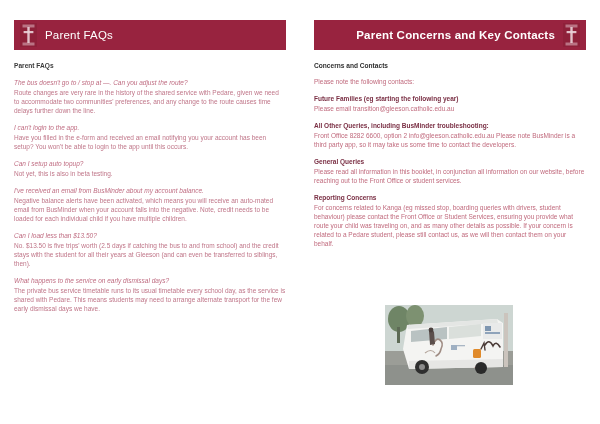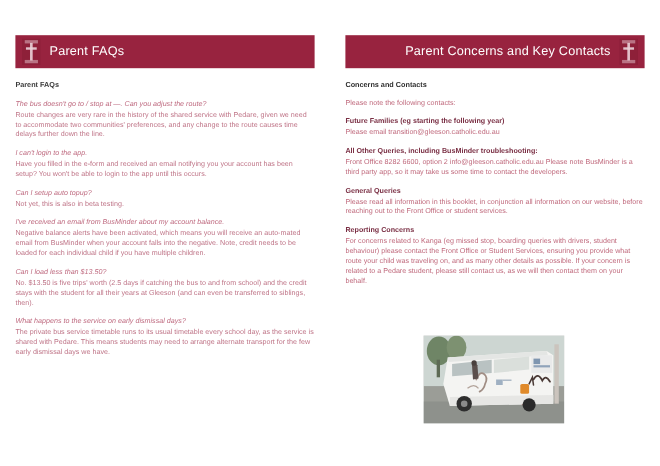--- a/index.html
+++ b/index.html
@@ -18,21 +18,21 @@
     width: 600px;
     height: 424px;
     box-sizing: border-box;
   }
   .panel {
     position: absolute;
     top: 0;
     width: 300px;
     height: 376px;
     box-sizing: border-box;
-    padding: 32px 14px 0 14px;
+    padding: 20px 14px 0 14px;
   }
   .panel-left  { left: 0; }
   .panel-right { left: 300px; }
 
   
   .banner {
     height: 30px;
     background: #98233f;
     display: flex;
     align-items: center;
@@ -42,21 +42,21 @@
   .banner-left  { justify-content: flex-start; }
   .banner-right { justify-content: flex-end; }
 
   .banner-title {
     color: #ffffff;
     font-size: 11.5px;
     letter-spacing: .2px;
     white-space: nowrap;
   }
   .banner-left .banner-title  { margin-left: 8px; }
-  .banner-right .banner-title { margin-right: 8px; }
+  .banner-right .banner-title { margin-right: 8px; font-weight: bold; }
 
   .cross-icon {
     width: 17px;
     height: 24px;
     flex: 0 0 auto;
     display: block;
     opacity: .9;
   }
 
   

